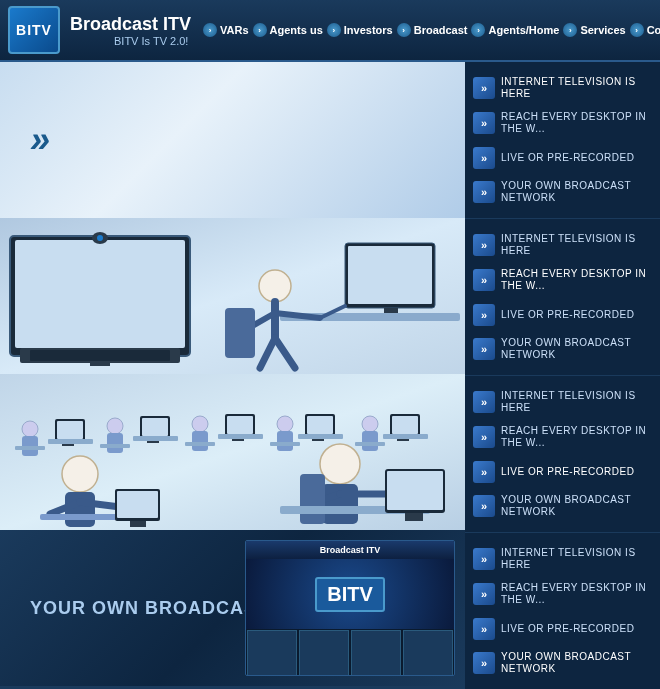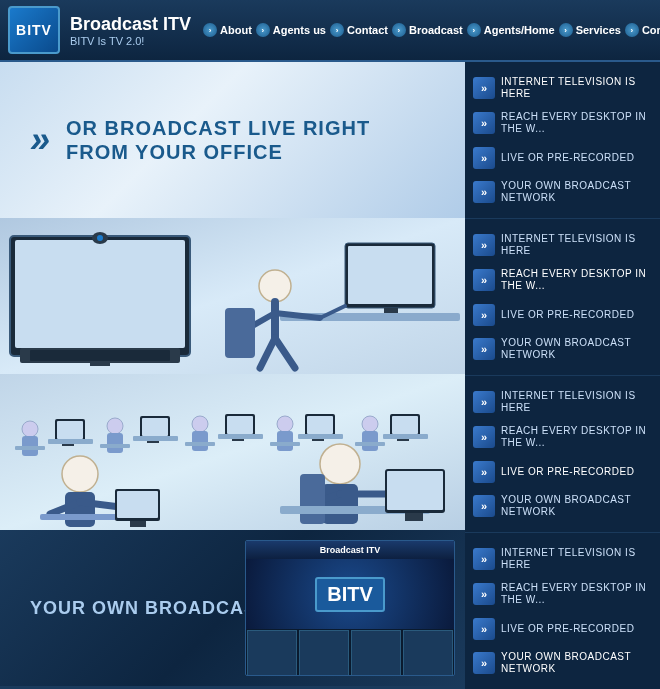--- a/index.html
+++ b/index.html
@@ -36,20 +36,21 @@
       flex-shrink: 0;
     }
     .brand-title {
       color: white;
       font-size: 18px;
       font-weight: bold;
     }
     .brand-subtitle {
       color: #aaccee;
       font-size: 11px;
+      margin-left: 44px;
     }
     .nav {
       display: flex;
       align-items: center;
       margin-left: 10px;
       flex-wrap: nowrap;
     }
     .nav-item {
       display: flex;
       align-items: center;
@@ -263,29 +264,29 @@
   <div class="logo-box">
     <span class="logo-text">BITV</span>
   </div>
   <div class="brand-text">
     <div class="brand-title">Broadcast ITV</div>
     <div class="brand-subtitle">BITV Is TV 2.0!</div>
   </div>
   <nav class="nav">
     <div class="nav-item">
       <span class="nav-arrow">›</span>
-      <span>About</span>
+      <span>VARs</span>
     </div>
     <div class="nav-item">
       <span class="nav-arrow">›</span>
       <span>Agents us</span>
     </div>
     <div class="nav-item">
       <span class="nav-arrow">›</span>
-      <span>Contact</span>
+      <span>Investors</span>
     </div>
     <div class="nav-item">
       <span class="nav-arrow">›</span>
       <span>Broadcast</span>
     </div>
     <div class="nav-item">
       <span class="nav-arrow">›</span>
       <span>Agents/Home</span>
     </div>
     <div class="nav-item">
@@ -299,21 +300,20 @@
   </nav>
 </div>
 
 <div class="main">
 
   <div class="slides">
 
     <div class="slide slide-1">
       <div class="slide-1-content">
         <span class="chevron-icon">»</span>
-        <span class="slide-1-text">OR BROADCAST LIVE RIGHT FROM YOUR OFFICE</span>
       </div>
     </div>
 
     <div class="slide slide-2">
       <svg class="scene-svg" viewBox="0 0 465 156" xmlns="http://www.w3.org/2000/svg">
 
         <defs>
           <linearGradient id="bg2" x1="0%" y1="0%" x2="100%" y2="100%">
             <stop offset="0%" style="stop-color:#b0c8e0"></stop>
             <stop offset="50%" style="stop-color:#d8eaf8"></stop>

